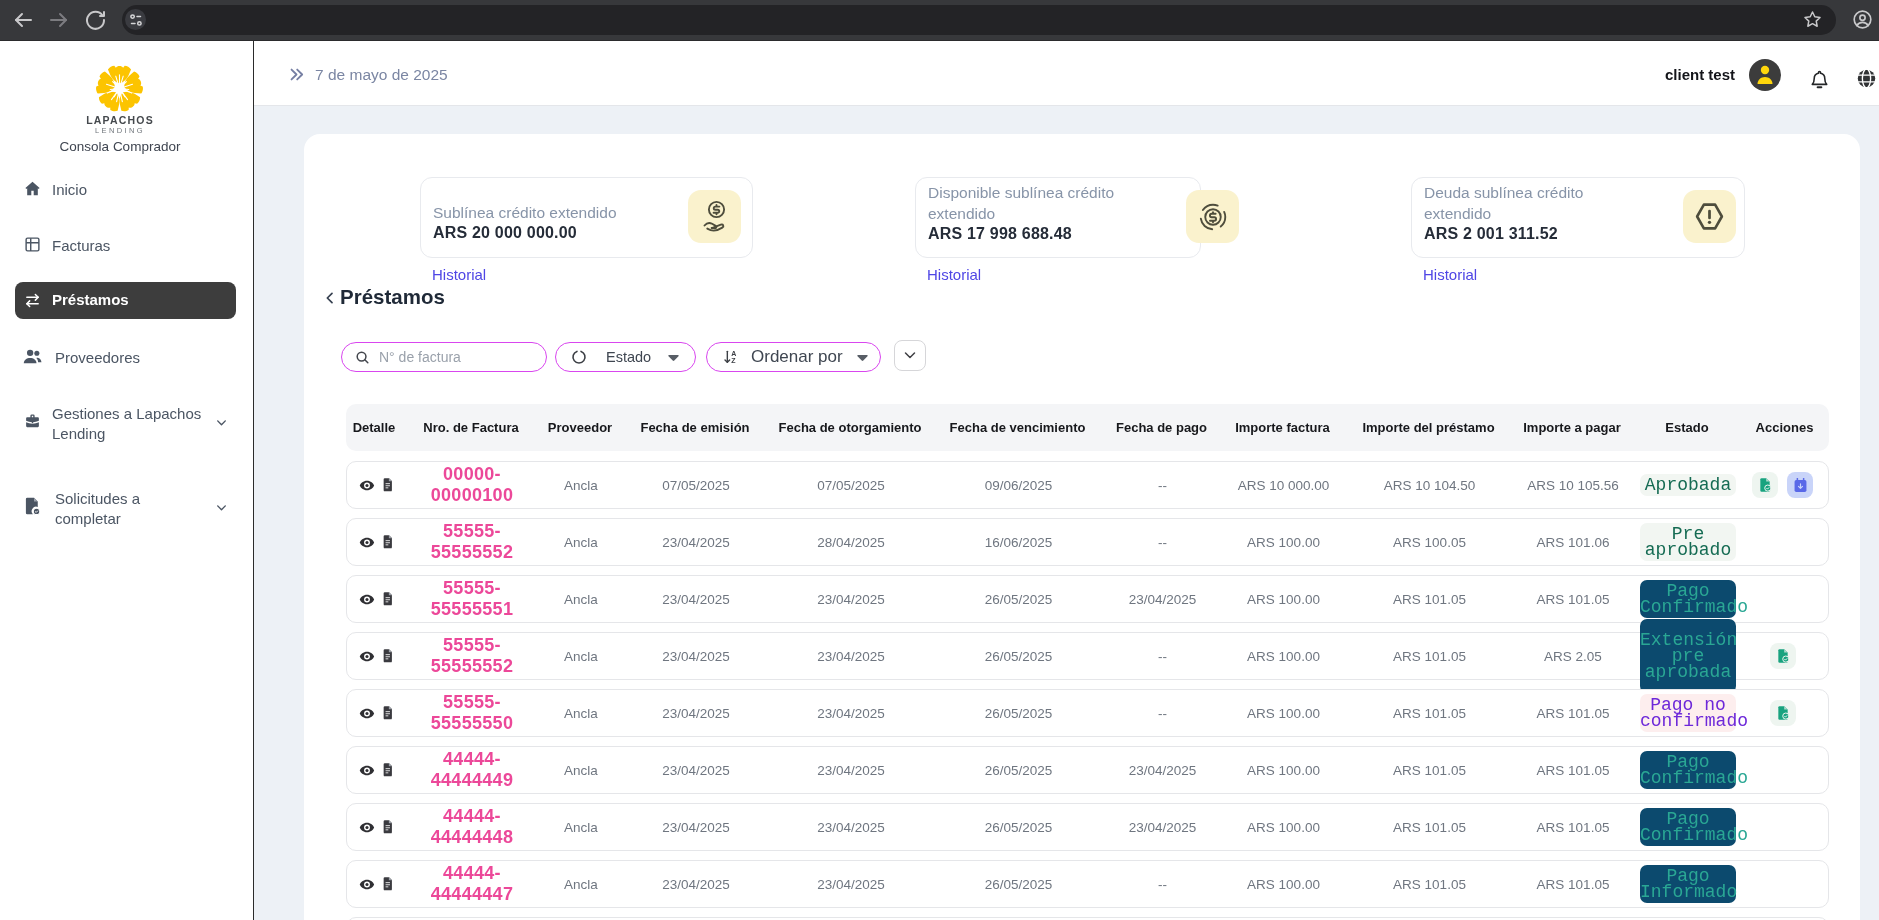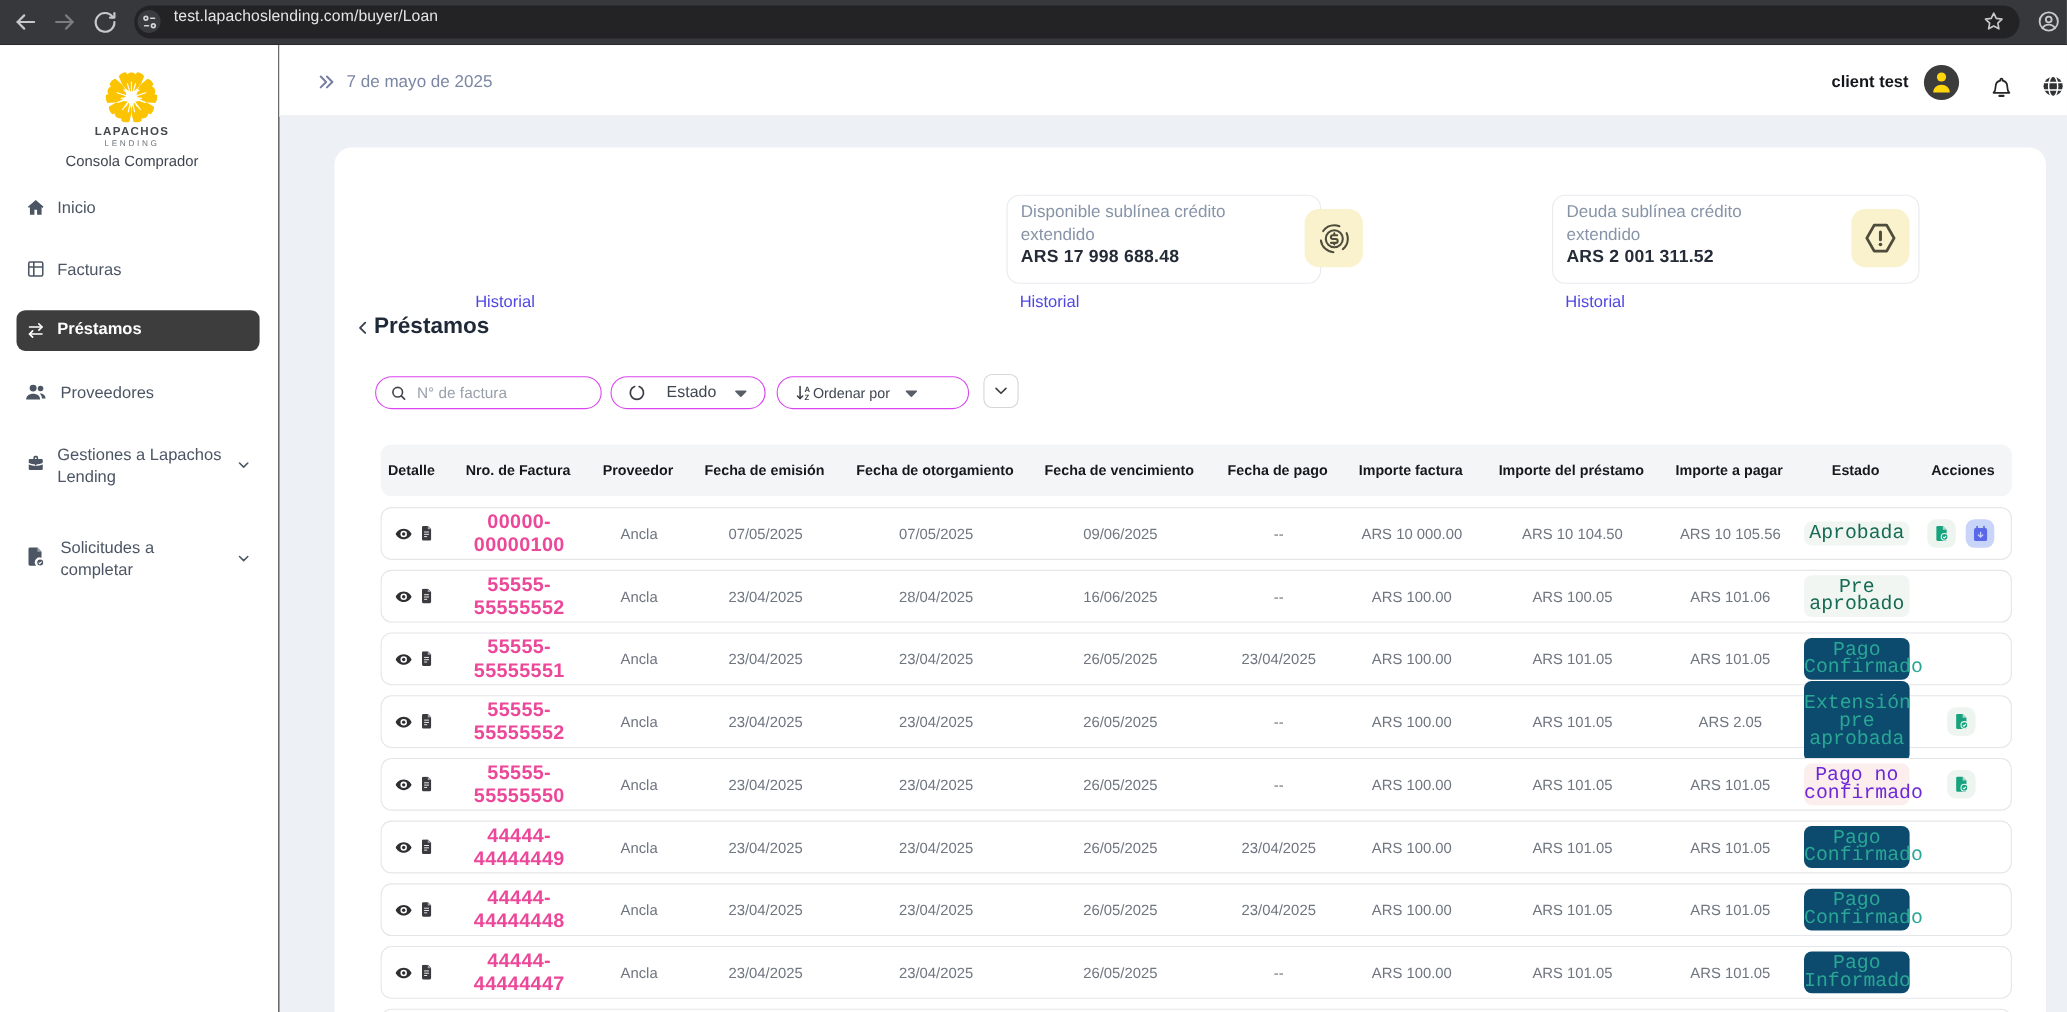--- a/index.html
+++ b/index.html
@@ -68,21 +68,20 @@
         <path d="M22 5v4h-4"></path>
       </svg>
     <div id="omnibox"></div>
     <div id="tunecirc"></div>
     <svg class="chromeicon" style="left:128px;top:12px" width="16" height="16" viewBox="0 0 16 16" fill="none" stroke="#d6d6d8" stroke-width="1.5" stroke-linecap="round">
         <circle cx="4.6" cy="4.6" r="1.7"></circle>
         <path d="M9 4.6h3.5"></path>
         <circle cx="11.4" cy="11.4" r="1.7"></circle>
         <path d="M3.5 11.4H7"></path>
       </svg>
-    <div class="urltxt">test.lapachoslending.com/buyer/Loan</div>
     <svg class="chromeicon" style="left:1803px;top:10px" width="19" height="19" viewBox="0 0 24 24" fill="none" stroke="#c8c8ca" stroke-width="1.9" stroke-linejoin="round">
         <path d="M12 2.5l2.9 6 6.6.9-4.8 4.6 1.2 6.5-5.9-3.2-5.9 3.2 1.2-6.5L2.5 9.4l6.6-.9z"></path>
       </svg>
     <svg class="chromeicon" style="left:1852px;top:9px" width="21" height="21" viewBox="0 0 24 24" fill="none" stroke="#c9c9cb" stroke-width="1.9" stroke-linecap="round">
         <circle cx="12" cy="12" r="9.5"></circle>
         <circle cx="12" cy="10" r="3"></circle>
         <path d="M5.5 19a7.5 7.5 0 0 1 13 0"></path>
       </svg>
   </div>
 
@@ -203,20 +202,32 @@
         <circle cx="12" cy="12" r="11" fill="#303234"></circle>
         <g stroke="#ffffff" stroke-width="1.7" fill="none">
           <path d="M0.5 7.7h23M0.5 16.3h23"></path>
           <ellipse cx="12" cy="12" rx="5.2" ry="11.8"></ellipse>
         </g>
       </svg>
   </div>
 
   <div id="panel">
 
+    <div class="card" style="left:116px;width:333px;">
+      <div class="title" style="position:absolute;left:12px;top:25px;">Sublínea crédito extendido</div>
+      <div class="amount" style="position:absolute;left:12px;top:46px;">ARS 20 000 000.00</div>
+      <div class="iconbox" style="left:267px;">
+          <svg width="36" height="36" viewBox="0 0 36 36" fill="none" stroke="#4e4d3c" stroke-width="1.9" stroke-linecap="round" stroke-linejoin="round">
+            <circle cx="19.5" cy="10.5" r="7.6"></circle>
+            <path d="M22.4 7.6h-4.1a1.55 1.55 0 0 0 0 3.1h2.4a1.55 1.55 0 0 1 0 3.1h-4.1M19.5 5.9v1.4m0 6.5v1.4"></path>
+            <path d="M7.5 26.5c2.2-2.6 5-3.2 7.6-1.7l3.6 2c1.3.75.8 2.5-.8 2.4l-3.3-.2"></path>
+            <path d="M15.5 28.9l8.3-3.2c2.3-.85 3.6 1.6 1.5 2.9-2.4 1.5-5.9 3-8.6 3-2.4 0-4.3-.7-6.4-2"></path>
+          </svg>
+        </div>
+    </div>
     <div class="historial" style="left:128px;top:132px;">Historial</div>
 
     <div class="card" style="left:611px;width:286px;">
       <div class="title" style="position:absolute;left:12px;top:5px;">Disponible sublínea crédito<br>extendido</div>
       <div class="amount" style="position:absolute;left:12px;top:47px;">ARS 17 998 688.48</div>
       <div class="iconbox" style="left:270px;">
           <svg width="34" height="34" viewBox="0 0 36 36" fill="none" stroke="#4e4d3c" stroke-width="2" stroke-linecap="round" stroke-linejoin="round">
             <circle cx="18" cy="18" r="8.2"></circle>
             <path d="M20.8 14.6h-4.2a1.85 1.85 0 0 0 0 3.7h2.8a1.85 1.85 0 0 1 0 3.7h-4.6M18 12.9v1.5m0 7.6v1.5"></path>
             <circle cx="18" cy="18" r="13" stroke-dasharray="17.5 9.7" stroke-dashoffset="6"></circle>
@@ -259,21 +270,21 @@
           <path d="M0.8 1.2h10.4c.7 0 1 .8.5 1.3L6.9 7.4a1.2 1.2 0 0 1-1.8 0L.3 2.5c-.5-.5-.2-1.3.5-1.3z"></path>
         </svg>
     </div>
     <div class="pill" style="left:402px;width:175px;">
       <svg style="margin-left:16px" width="16" height="16" viewBox="0 0 24 24" fill="none" stroke="#3c3f45" stroke-width="2.1" stroke-linecap="round" stroke-linejoin="round">
           <path d="M6.5 3.5v16.5"></path>
           <path d="M3 16.5L6.5 20l3.5-3.5"></path>
           <text x="12.5" y="10.5" font-size="10.5" font-family="Liberation Sans" font-weight="bold" fill="#3c3f45" stroke="none">A</text>
           <text x="12.5" y="21.5" font-size="10.5" font-family="Liberation Sans" font-weight="bold" fill="#3c3f45" stroke="none">Z</text>
         </svg>
-      <span style="color:#3f4651;font-size:13px;">Ordenar por</span>
+      <span style="margin-left:12px;color:#3f4651;font-size:17px;">Ordenar por</span>
       <svg style="margin-left:14px" width="11" height="7" viewBox="0 0 12 8" fill="#585e66">
           <path d="M0.8 1.2h10.4c.7 0 1 .8.5 1.3L6.9 7.4a1.2 1.2 0 0 1-1.8 0L.3 2.5c-.5-.5-.2-1.3.5-1.3z"></path>
         </svg>
     </div>
     <div class="abs" style="left:590px;top:206px;width:32px;height:31px;border:1.5px solid #d6d6d9;border-radius:8px;background:#fff;">
       <svg style="position:absolute;left:9px;top:10px" width="12" height="9" viewBox="0 0 24 16" fill="none" stroke="#3f3f44" stroke-width="3" stroke-linecap="round" stroke-linejoin="round">
           <path d="M3 3l9 9 9-9"></path>
         </svg>
     </div>
 

